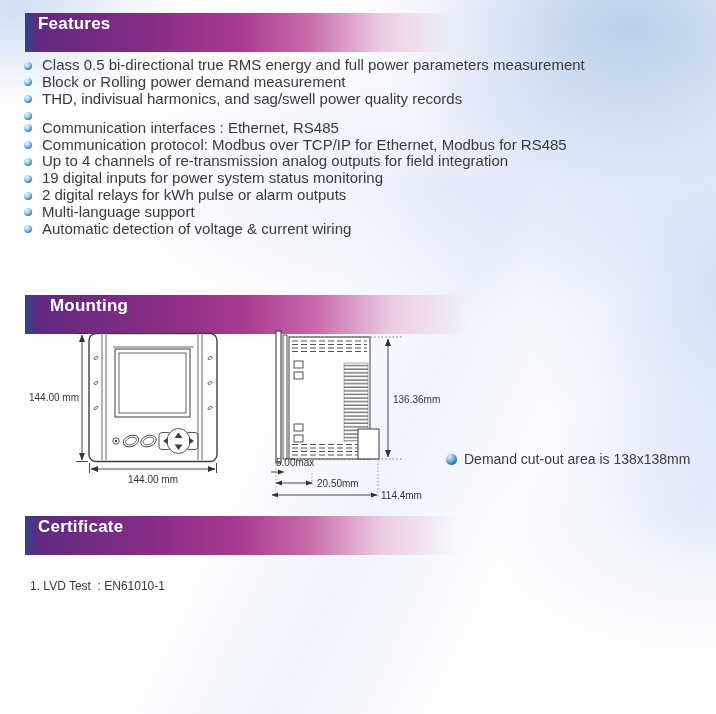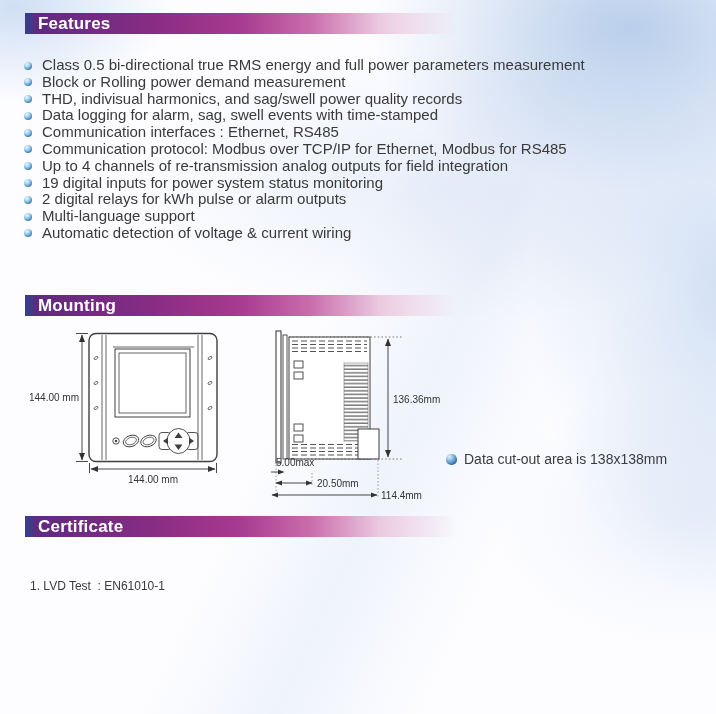--- a/index.html
+++ b/index.html
@@ -12,32 +12,32 @@
     background:
       radial-gradient(ellipse 420px 260px at 88% 4%,  rgba(150,182,224,.60), rgba(150,182,224,0) 62%),
       radial-gradient(ellipse 300px 480px at 101% 40%, rgba(168,196,233,.50), rgba(168,196,233,0) 65%),
       radial-gradient(ellipse 260px 160px at 2% 1%,   rgba(170,198,236,.55), rgba(170,198,236,0) 60%),
       radial-gradient(ellipse 520px 230px at 62% 26%, rgba(198,214,240,.38), rgba(198,214,240,0) 60%),
       radial-gradient(ellipse 340px 220px at 97% 72%, rgba(205,220,242,.34), rgba(205,220,242,0) 60%),
       linear-gradient(115deg, rgba(255,255,255,0) 45%, rgba(188,208,238,.22) 58%, rgba(255,255,255,0) 72%),
       #fdfdff;
   }
   .bar{
-    position:absolute;left:25px;width:445px;height:21px;
+    position:absolute;left:25px;width:445px;height:39px;
     background:linear-gradient(to right,
       #3e3c88 0px,#3e3c88 7px,#5e2a80 10px,#872c83 28%,
       #a83a90 48%,#c96cab 64%,#eccbe1 80%,rgba(255,255,255,0) 97%);
     display:flex;
   }
   .bar span{
     color:#fff;font-weight:bold;font-size:17px;line-height:21px;
     padding-left:13px;letter-spacing:.2px;
   }
   .bar-features{top:13px;}
-  .bar-mounting{top:295px;}
+  .bar-mounting{top:295px;padding-left:12px;}
   .bar-certificate{top:516px;}
 
   ul.feature-list{
     position:absolute;top:45px;left:12px;width:690px;
     margin:12px;padding:0;list-style:none;
   }
   ul.feature-list li{
     display:flex;align-items:flex-start;
     font-size:15px;line-height:16.8px;
   }
@@ -88,21 +88,20 @@
         <span class="txt">Block or Rolling power demand measurement</span>
       </li>
 
       <li>
         <span class="ball"></span>
         <span class="txt">THD, indivisual harmonics, and sag/swell power quality records</span>
       </li>
 
       <li>
         <span class="ball"></span>
-        <span class="txt">Data logging for alarm, sag, swell events with time-stamped</span>
       </li>
 
 
       <li>
         <span class="ball"></span>
         <span class="txt">Communication interfaces : Ethernet, RS485</span>
       </li>
 
       <li>
         <span class="ball"></span>
@@ -244,21 +243,21 @@
         <polygon points="101,167.5 101,172.5 107.5,170" stroke="none"></polygon>
       </g>
       <text x="123" y="78" font-size="10">136.36mm</text>
       <text x="6" y="141" font-size="10">5.00max</text>
       <text x="47" y="161.5" font-size="10">20.50mm</text>
       <text x="111" y="173.5" font-size="10">114.4mm</text>
     </svg>
 
     <div class="panel-note">
       <span class="ball-lg"></span>
-      <span>Data cut-out area is 138x138mm</span>
+      <span>Demand cut-out area is 138x138mm</span>
     </div>
   </div>
 
   <div class="bar bar-certificate">
     <span>Certificate</span>
   </div>
 
   <div class="cert">
     <div>1. LVD Test  : EN61010-1</div>
     <div>

